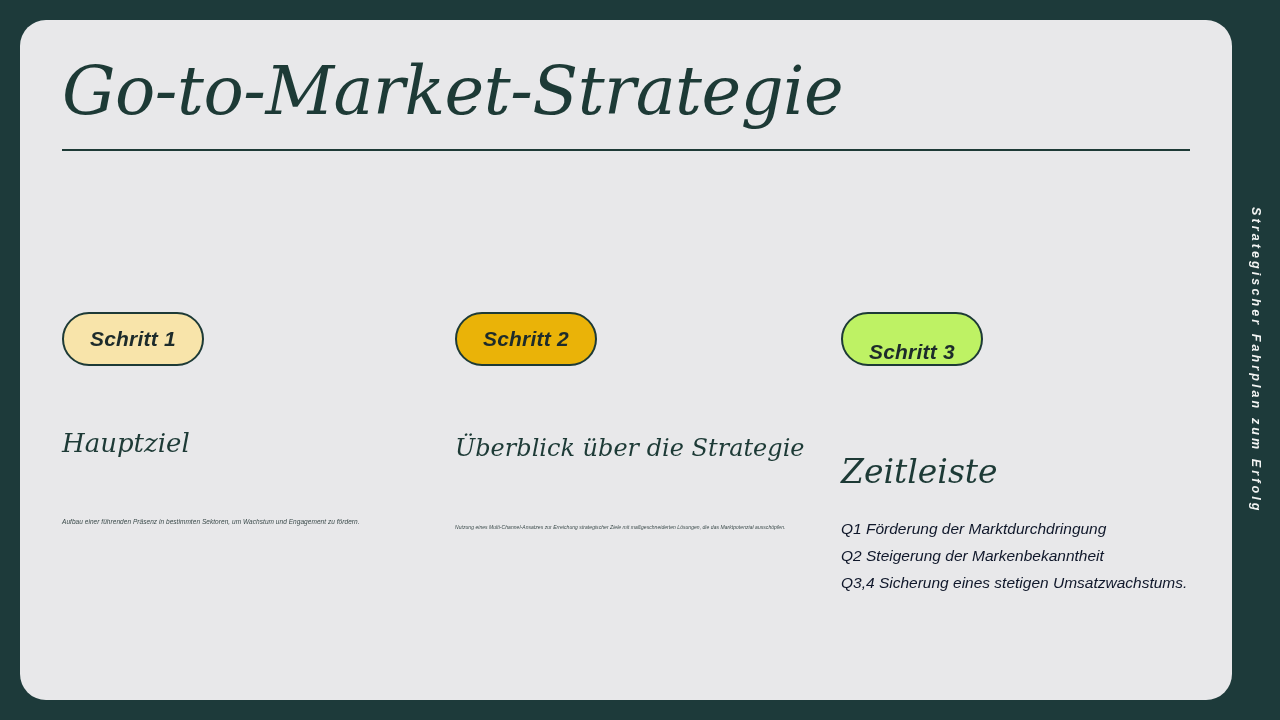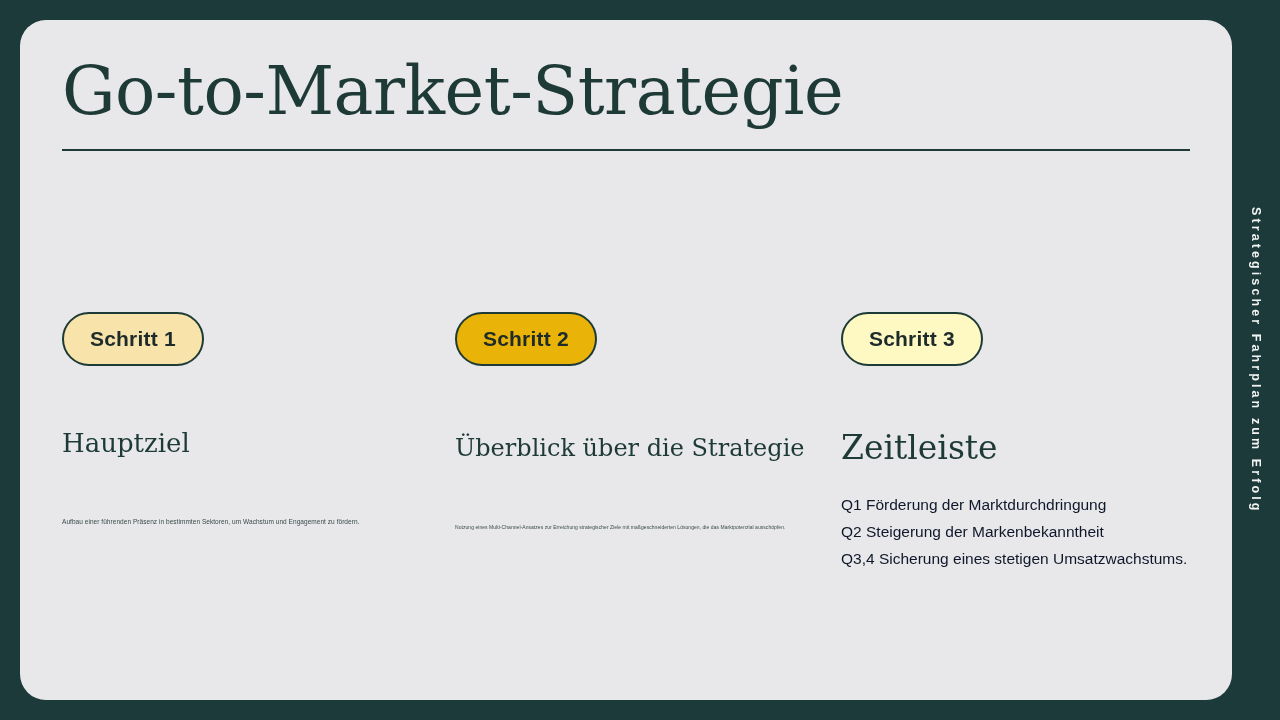--- a/index.html
+++ b/index.html
@@ -12,20 +12,21 @@
     background: #1d3a3a;
     font-family: "Liberation Sans", sans-serif;
     overflow: hidden;
     position: relative;
   }
 
   #slide-root {
     position: absolute;
     inset: 0;
     background: #1d3a3a;
+    font-style: italic;
   }
 
   
   #slide-card {
     position: absolute;
     left: 20px;
     top: 20px;
     width: 1212px;
     height: 680px;
     background: #e8e8ea;
@@ -90,33 +91,33 @@
   .step-badge-label {
     font-family: "Liberation Sans", sans-serif;
     font-size: 21px;
     font-weight: 600;
     color: #1d2b2b;
     letter-spacing: 0.2px;
     white-space: nowrap;
   }
   .badge-0 { background: #f8e4aa; }
   .badge-1 { background: #eab308; }
-  .badge-2 { background: #fef9c3; }
+  .badge-2 { background: #bef264; align-items: flex-end; }
 
   
   .col-heading {
     font-family: "DejaVu Serif", "Liberation Serif", serif;
     font-weight: 400;
     color: #1d3a36;
     margin: 0;
     white-space: nowrap;
   }
   .col-0 .col-heading { font-size: 26px; margin-top: 62px; }
   .col-1 .col-heading { font-size: 24px; margin-top: 68px; }
-  .col-2 .col-heading { font-size: 33px; margin-top: 62px; }
+  .col-2 .col-heading { font-size: 33px; margin-top: 86px; }
 
   
   .col-body {
     color: #3a4a4a;
     margin: 0;
   }
   .col-0 .col-body {
     font-size: 6.5px;
     line-height: 1.5;
     margin-top: 59px;

